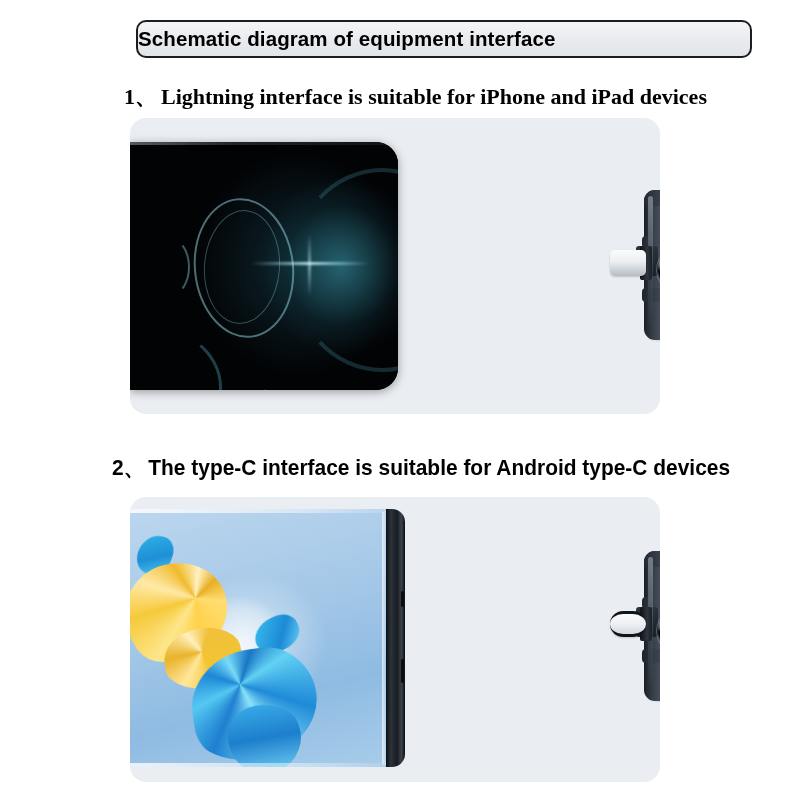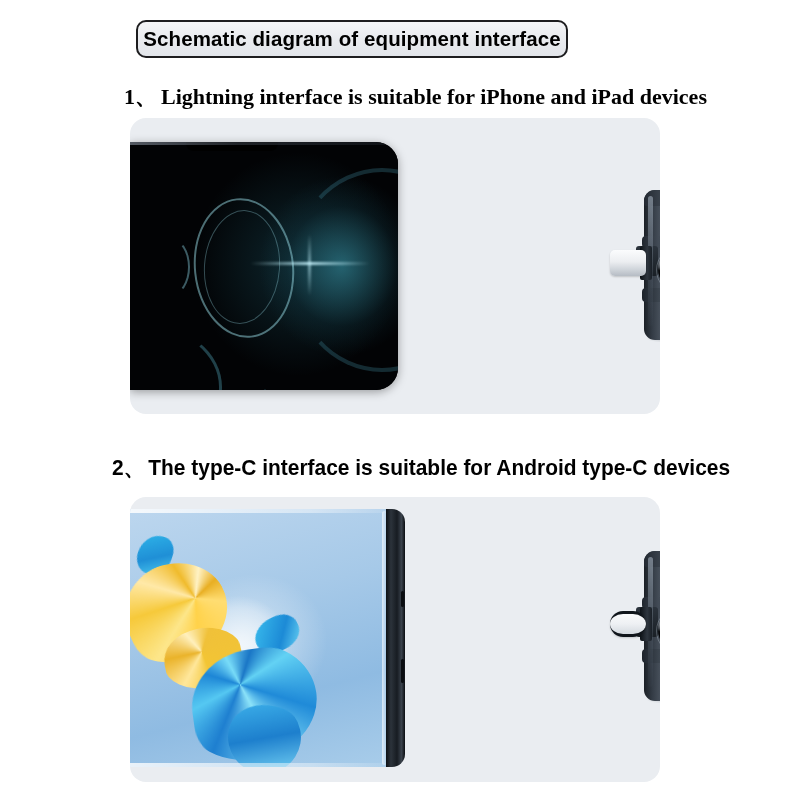--- a/index.html
+++ b/index.html
@@ -13,29 +13,28 @@
     font-family: "Liberation Sans", sans-serif;
     overflow: hidden;
     position: relative;
   }
 
   
   #title-banner {
     position: absolute;
     left: 136px;
     top: 20px;
-    width: 432px;
+    width: 616px;
     height: 38px;
     box-sizing: border-box;
     border: 2px solid #1d1d1f;
     border-radius: 10px;
     background: linear-gradient(180deg, #f4f5f7 0%, #e8eaee 55%, #e2e5ea 100%);
     display: flex;
     align-items: center;
-    justify-content: center;
   }
   #title-banner .title-text {
     font-family: "Liberation Sans", sans-serif;
     font-weight: bold;
     font-size: 20.5px;
     color: #000000;
     letter-spacing: 0.1px;
     white-space: nowrap;
   }
 

